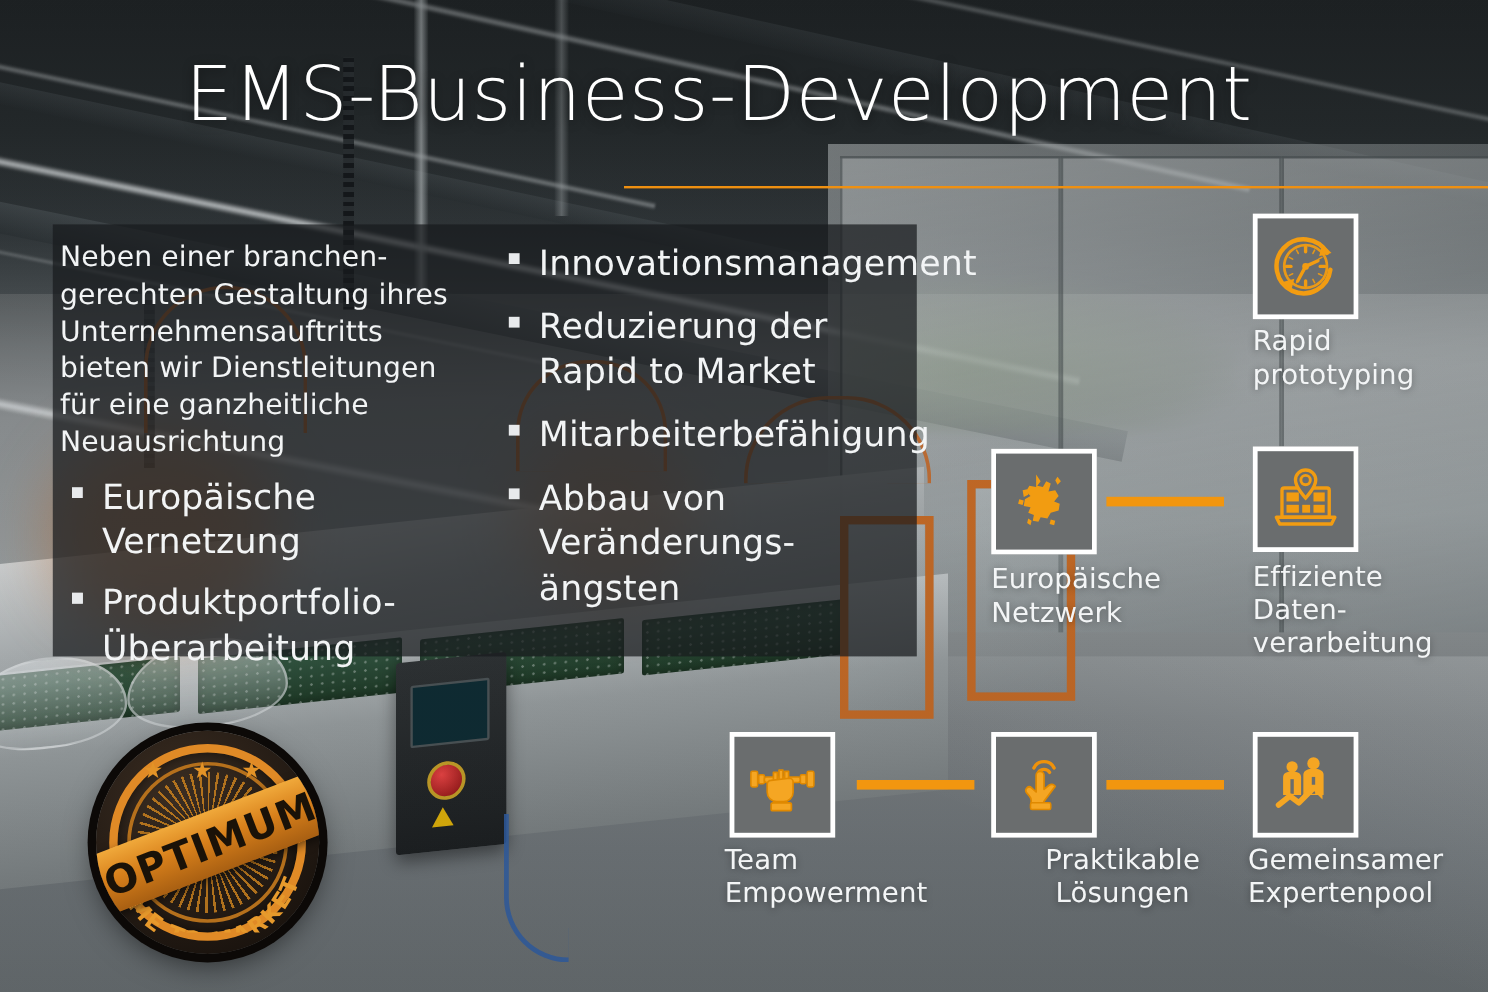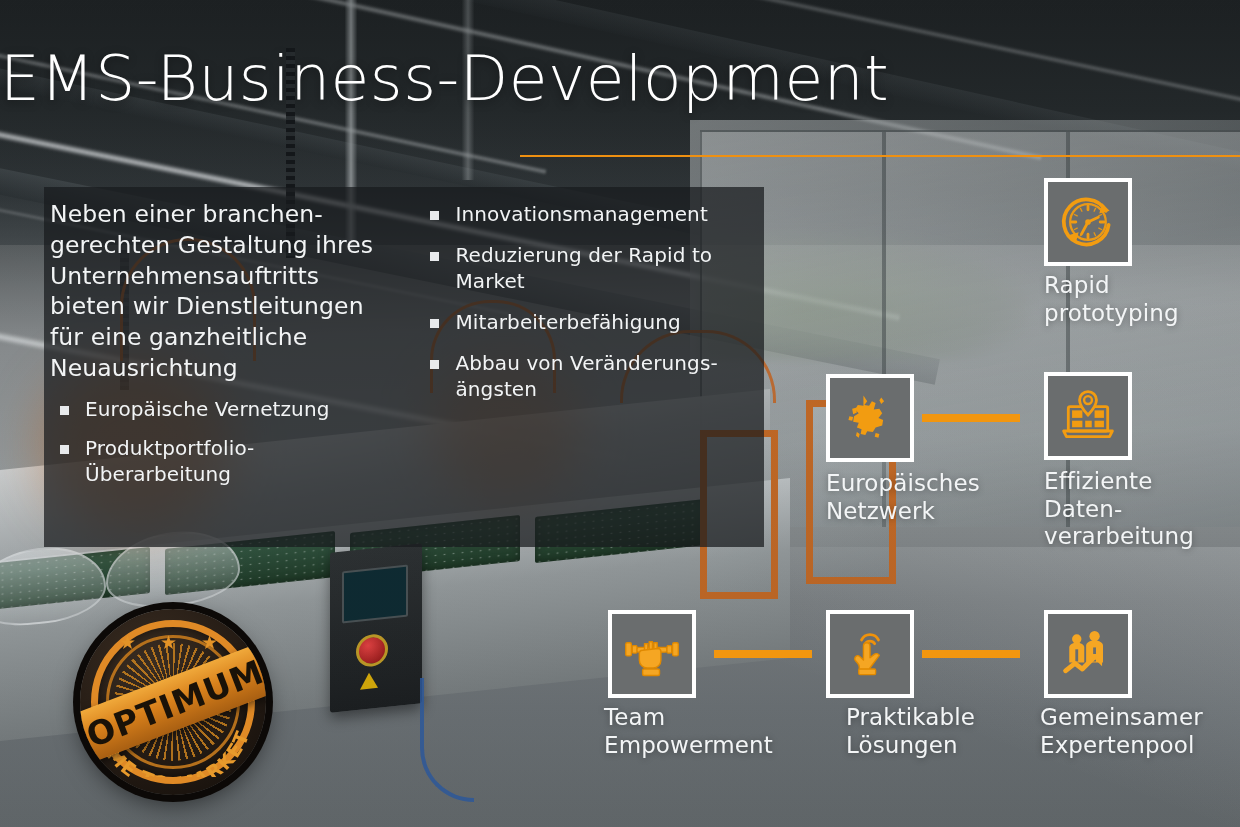--- a/index.html
+++ b/index.html
@@ -65,35 +65,35 @@
   .estop{position:absolute;width:26px;height:26px;border-radius:50%;background:radial-gradient(circle at 35% 30%,#ef4444,#8d1111);border:3px solid #c9a227;}
   .warn{position:absolute;width:0;height:0;border-left:9px solid transparent;border-right:9px solid transparent;border-bottom:16px solid #e3b408;}
   .orangepipe{position:absolute;border:3px solid #c86a28;border-radius:10px;background:transparent;opacity:.9;}
   .orangeframe{position:absolute;border:7px solid #c96c26;background:linear-gradient(160deg,rgba(205,212,214,.34),rgba(120,128,130,.18));}
   .bluewire{position:absolute;border-left:4px solid #2f5fa8;border-bottom-left-radius:60px;height:120px;width:50px;border-bottom:4px solid #2f5fa8;opacity:.85;}
   .glow{position:absolute;border-radius:50%;filter:blur(26px);}
 
   .bg-tone{position:absolute;inset:0;background:linear-gradient(180deg,rgba(20,24,26,.30),rgba(20,24,26,.05) 35%,rgba(30,34,36,.12));}
 
   
-  .title{position:absolute;left:0;top:46px;width:1198px;text-align:left;
+  .title{position:absolute;left:0;top:46px;width:1198px;text-align:center;
     font-family:"DejaVu Sans", sans-serif;font-weight:300;font-size:63px;letter-spacing:.5px;
     color:#ffffff;line-height:1.05;white-space:nowrap;
     text-shadow:0 2px 10px rgba(0,0,0,.45);}
   .title-rule{position:absolute;left:520px;top:155px;width:720px;height:2px;background:#ef9011;}
 
   
   .panel{position:absolute;left:44px;top:187px;width:720px;height:360px;background:rgba(24,27,29,.72);}
   .panel-inner{position:absolute;left:44px;top:187px;width:720px;height:360px;display:flex;}
   .col{position:relative;}
   .col-left{width:355px;padding:12px 14px 0 6px;}
   .col-right{width:350px;padding:14px 0 0 8px;}
   .lead{color:#f2f4f5;font-size:23.5px;line-height:1.31;font-weight:400;letter-spacing:.1px;}
   ul.bullets{list-style:none;margin:12px 0 0 0;padding:0;}
-  ul.bullets li{position:relative;color:#f2f4f5;font-size:20px;line-height:1.3;padding-left:35px;margin-bottom:13px;letter-spacing:.1px;}
+  ul.bullets li{position:relative;color:#f2f4f5;font-size:29px;line-height:1.3;padding-left:35px;margin-bottom:13px;letter-spacing:.1px;}
   ul.bullets li .bul{position:absolute;left:10px;top:10px;width:9px;height:9px;background:#e8eaec;}
   .col-right ul.bullets{margin-top:0;}
   .col-right ul.bullets li{margin-bottom:15px;}
 
   
   .card{position:absolute;width:88px;height:88px;background:#6a6d6e;border:4px solid #ffffff;
     box-sizing:border-box;display:flex;align-items:center;justify-content:center;}
   .card svg{width:60px;height:60px;display:block;}
   .card-label{position:absolute;color:#f3f5f6;font-size:23px;line-height:1.2;letter-spacing:.1px;white-space:pre-line;
     text-shadow:0 1px 6px rgba(0,0,0,.35);}
@@ -249,21 +249,21 @@
       <g fill="#f29c11">
         <path d="M25 8l4 6-3 4 5 1 3-5 4 2-2 7 6-1 3 5-4 5 5 2-1 6-7 2-3 5-6-1-2 4-5-1 1-5-5-2 2-5-6-1 1-6 5-3-4-4 3-5 6 1z"></path>
         <path d="M13 22l4-1 1 5-4 2z"></path>
         <path d="M10 30l4 1-1 4-4-1z"></path>
         <path d="M18 47l3 2-1 4-3-2z"></path>
         <path d="M38 48l4 1-1 4-4-1z"></path>
         <path d="M44 10l3 4-3 3-2-4z"></path>
       </g>
     </svg>
   </div>
-  <div class="card-label" style="left:826px;top:470px;">Europäisches
+  <div class="card-label" style="left:826px;top:470px;">Europäische
 Netzwerk</div>
   <div class="connector" style="left:922px;top:414px;width:98px;"></div>
 
   <div class="card" style="left:1044px;top:372px;">
     <svg viewBox="0 0 64 64">
       <g fill="none" stroke="#f29c11" stroke-width="3">
         <rect x="11" y="22" width="42" height="26" rx="2"></rect>
         <path d="M6 48h52l-3 6H9z" stroke-linejoin="round"></path>
       </g>
       <g fill="#f29c11">
@@ -310,21 +310,21 @@
         <path d="M27 21a6 6 0 0 1 10 0"></path>
       </g>
       <g fill="#f5a623" stroke="#e08900" stroke-width="1.5" stroke-linejoin="round">
         <path d="M28.5 20c2 0 3.5 1.6 3.5 3.6V36l4.5-3.6c1.6-1.3 3.8-1 5 .5l.4.5-10 13.5v3.6c0 .8-.6 1.5-1.4 1.5H22c-.8 0-1.4-.7-1.4-1.5V46c0-1.6-.6-3-1.7-4.2l-2.3-2.6c-1.2-1.3-1.1-3.3.2-4.5 1.2-1.1 3-1.1 4.2 0l4 3.7V23.6c0-2 1.5-3.6 3.5-3.6z"></path>
       </g>
       <g fill="#f5a623" stroke="#e08900" stroke-width="1.4">
         <rect x="20" y="48" width="18" height="6" rx="1.4"></rect>
       </g>
     </svg>
   </div>
-  <div class="card-label" style="left:846px;top:704px;">Praktikable
+  <div class="card-label" style="left:871px;top:704px;text-align:center;">Praktikable
 Lösungen</div>
   <div class="connector" style="left:922px;top:650px;width:98px;"></div>
 
   <div class="card" style="left:1044px;top:610px;">
     <svg viewBox="0 0 64 64">
       <g fill="#f5a623">
         <circle cx="20" cy="16" r="5"></circle>
         <path d="M12 25c0-3 3.6-5 8-5s8 2 8 5v16H12z"></path>
         <circle cx="39" cy="13" r="5.5"></circle>
         <path d="M30 23c0-3.2 4-5.4 9-5.4s9 2.2 9 5.4v18H30z"></path>

